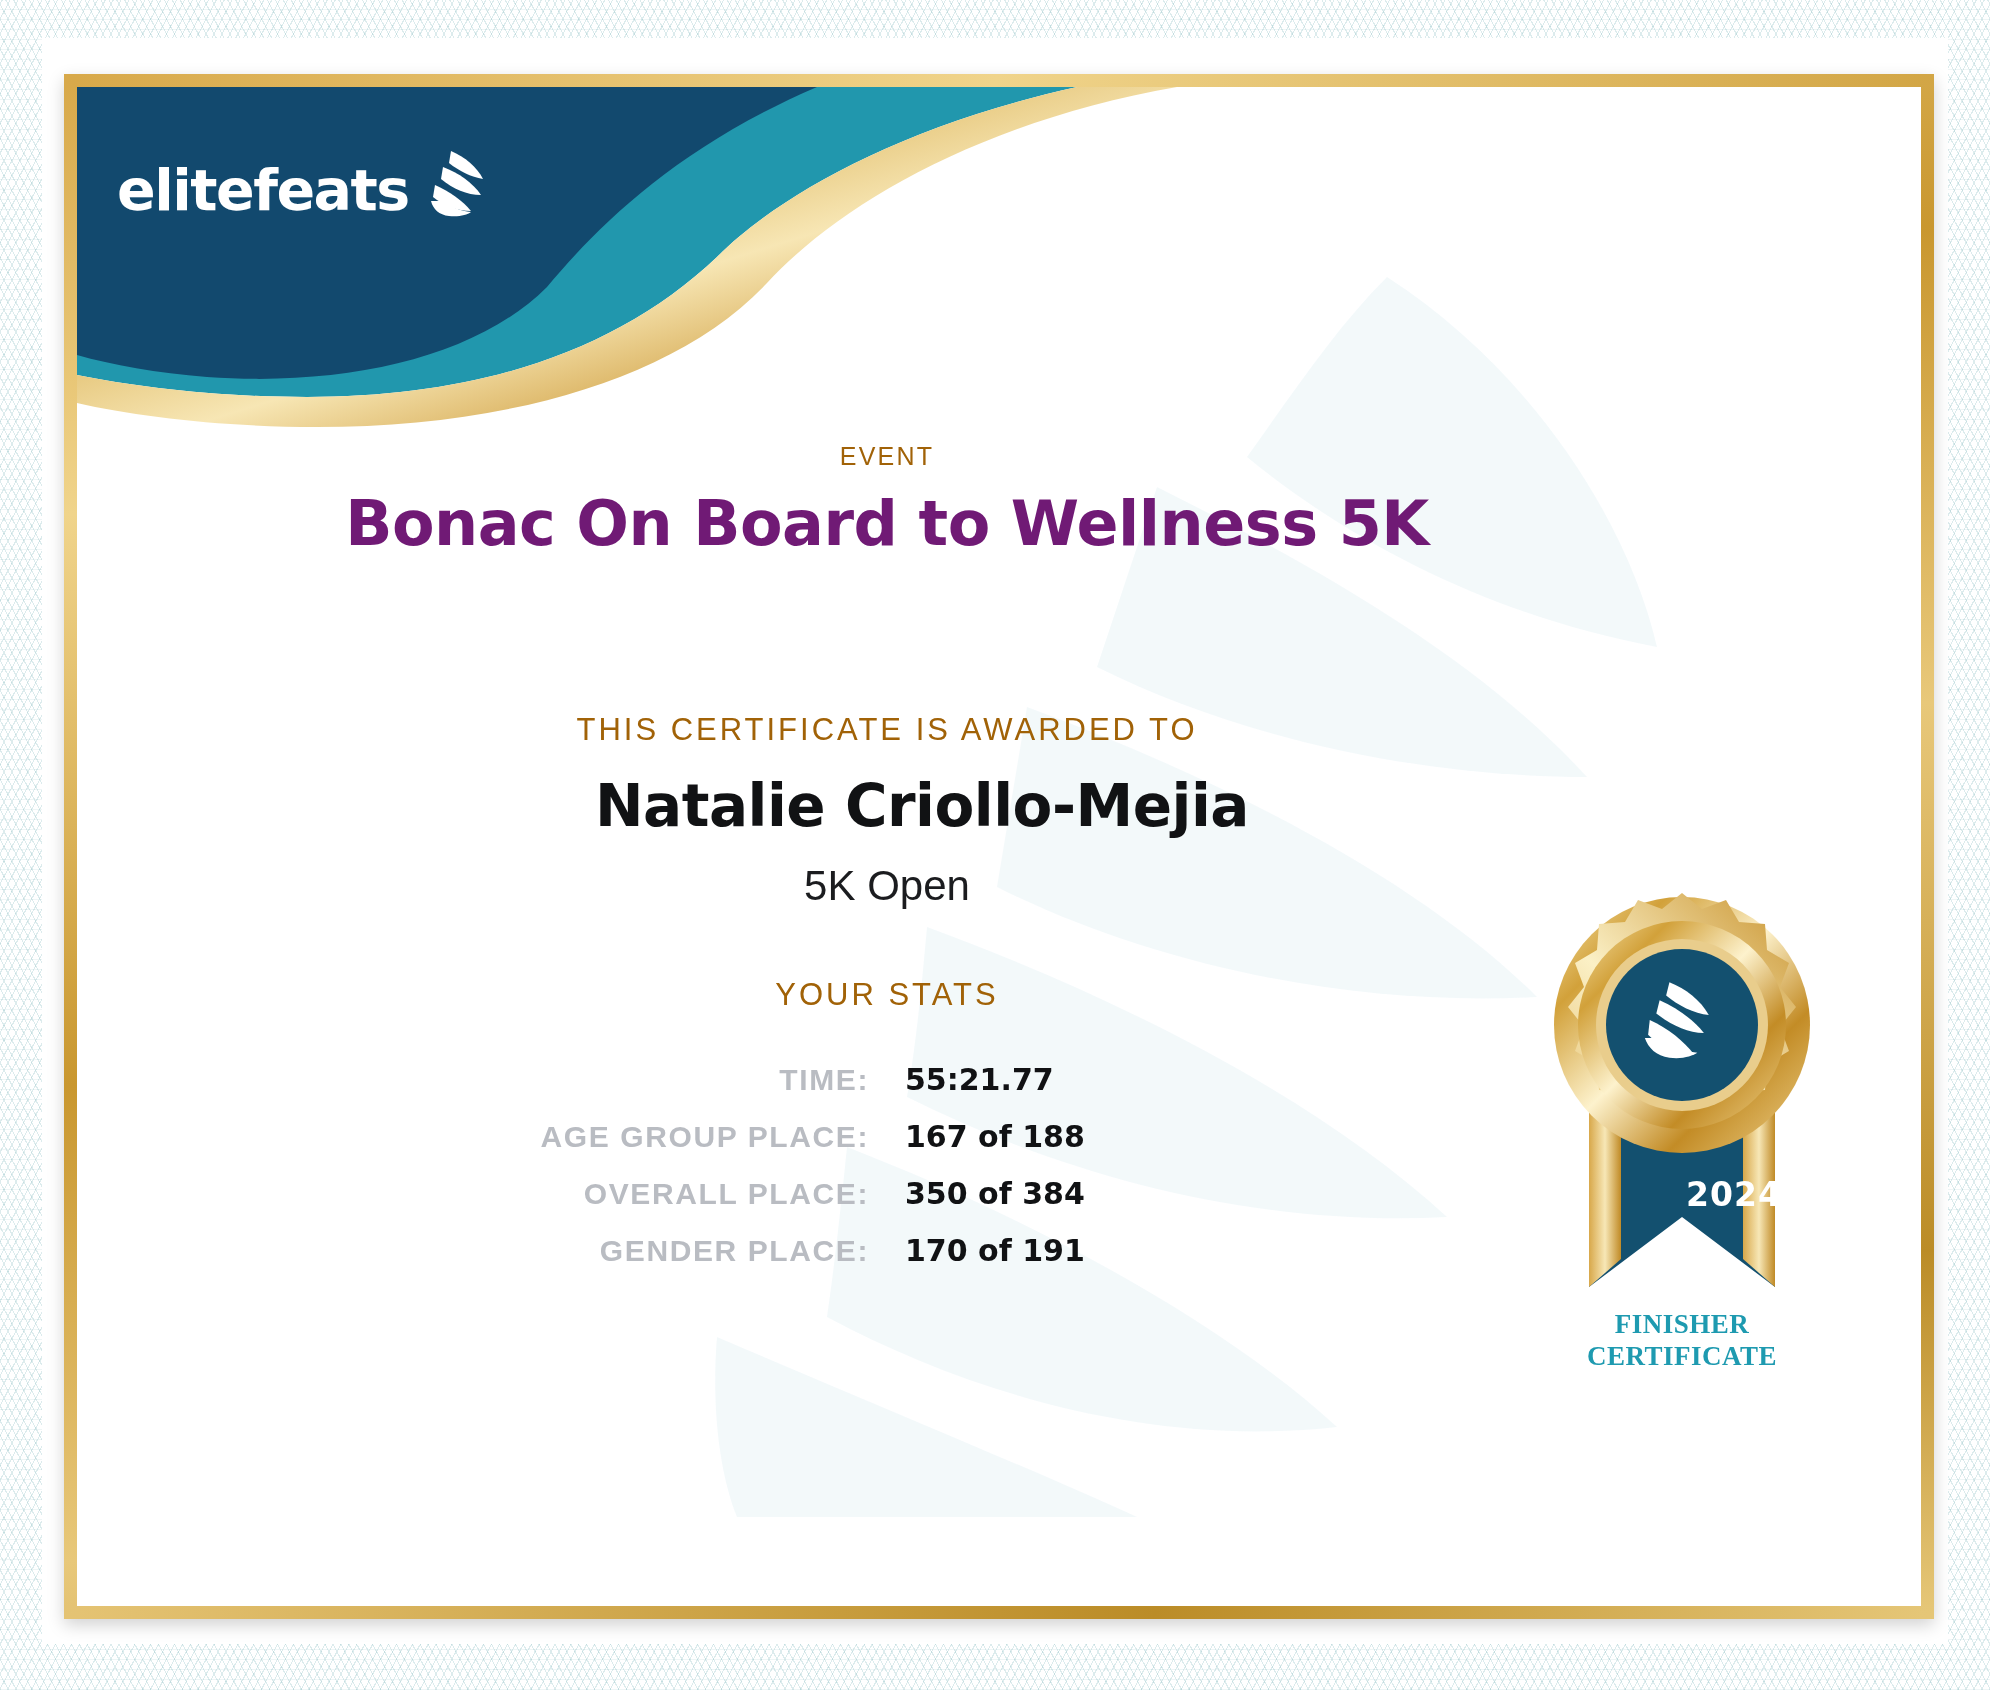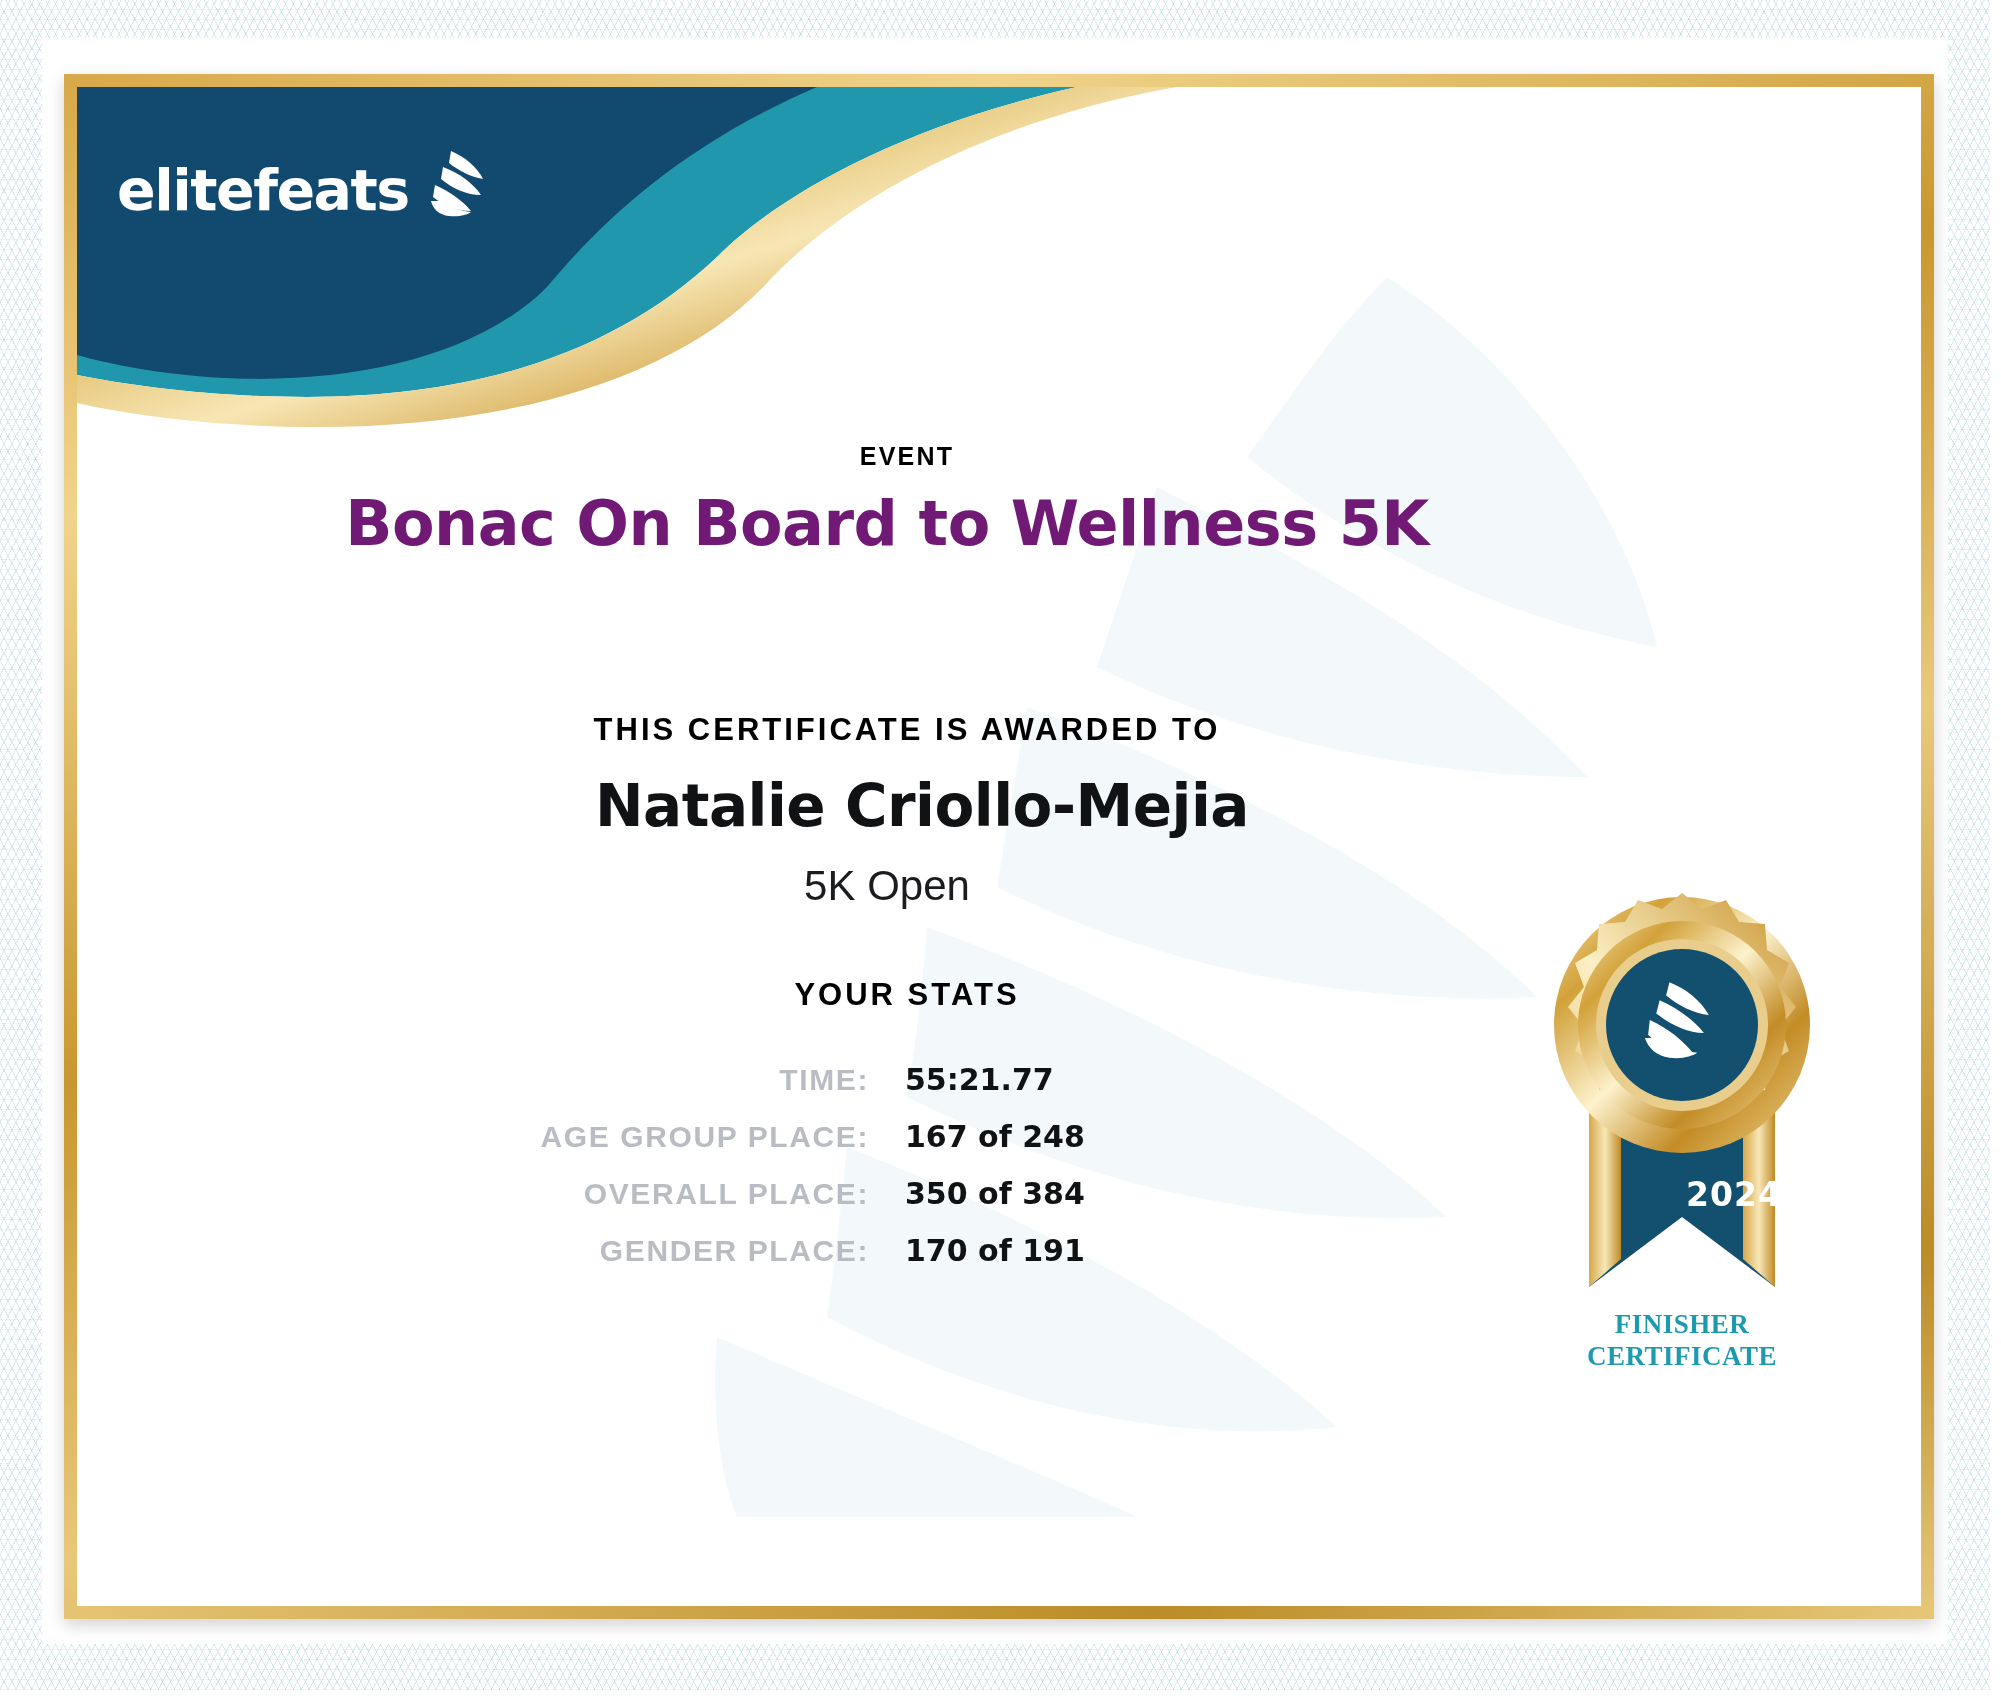--- a/index.html
+++ b/index.html
@@ -94,25 +94,24 @@
     font-family: "DejaVu Sans", sans-serif;
     font-size: 57px;
     font-weight: bold;
     letter-spacing: -1.5px;
     color: #ffffff;
     line-height: 1;
   }
 
   
   .label {
-    color: #000000;
+    color: #a16207;
     letter-spacing: 2.2px;
-    font-weight: bold;
+    font-weight: normal;
     text-transform: uppercase;
-    padding-left: 20px;
   }
   .center-block {
     position: absolute;
     left: 0;
     width: 1620px;
     text-align: center;
   }
 
   .event-label { top: 355px; font-size: 25px; }
   .event-name {
@@ -279,21 +278,21 @@
 
     <div class="center-block label stats-label">YOUR STATS</div>
 
     <div class="stats-list">
       <div class="stat-row">
         <span class="stat-key">TIME:</span>
         <span class="stat-val">55:21.77</span>
       </div>
       <div class="stat-row">
         <span class="stat-key">AGE GROUP PLACE:</span>
-        <span class="stat-val">167 of 248</span>
+        <span class="stat-val">167 of 188</span>
       </div>
       <div class="stat-row">
         <span class="stat-key">OVERALL PLACE:</span>
         <span class="stat-val">350 of 384</span>
       </div>
       <div class="stat-row">
         <span class="stat-key">GENDER PLACE:</span>
         <span class="stat-val">170 of 191</span>
       </div>
     </div>

